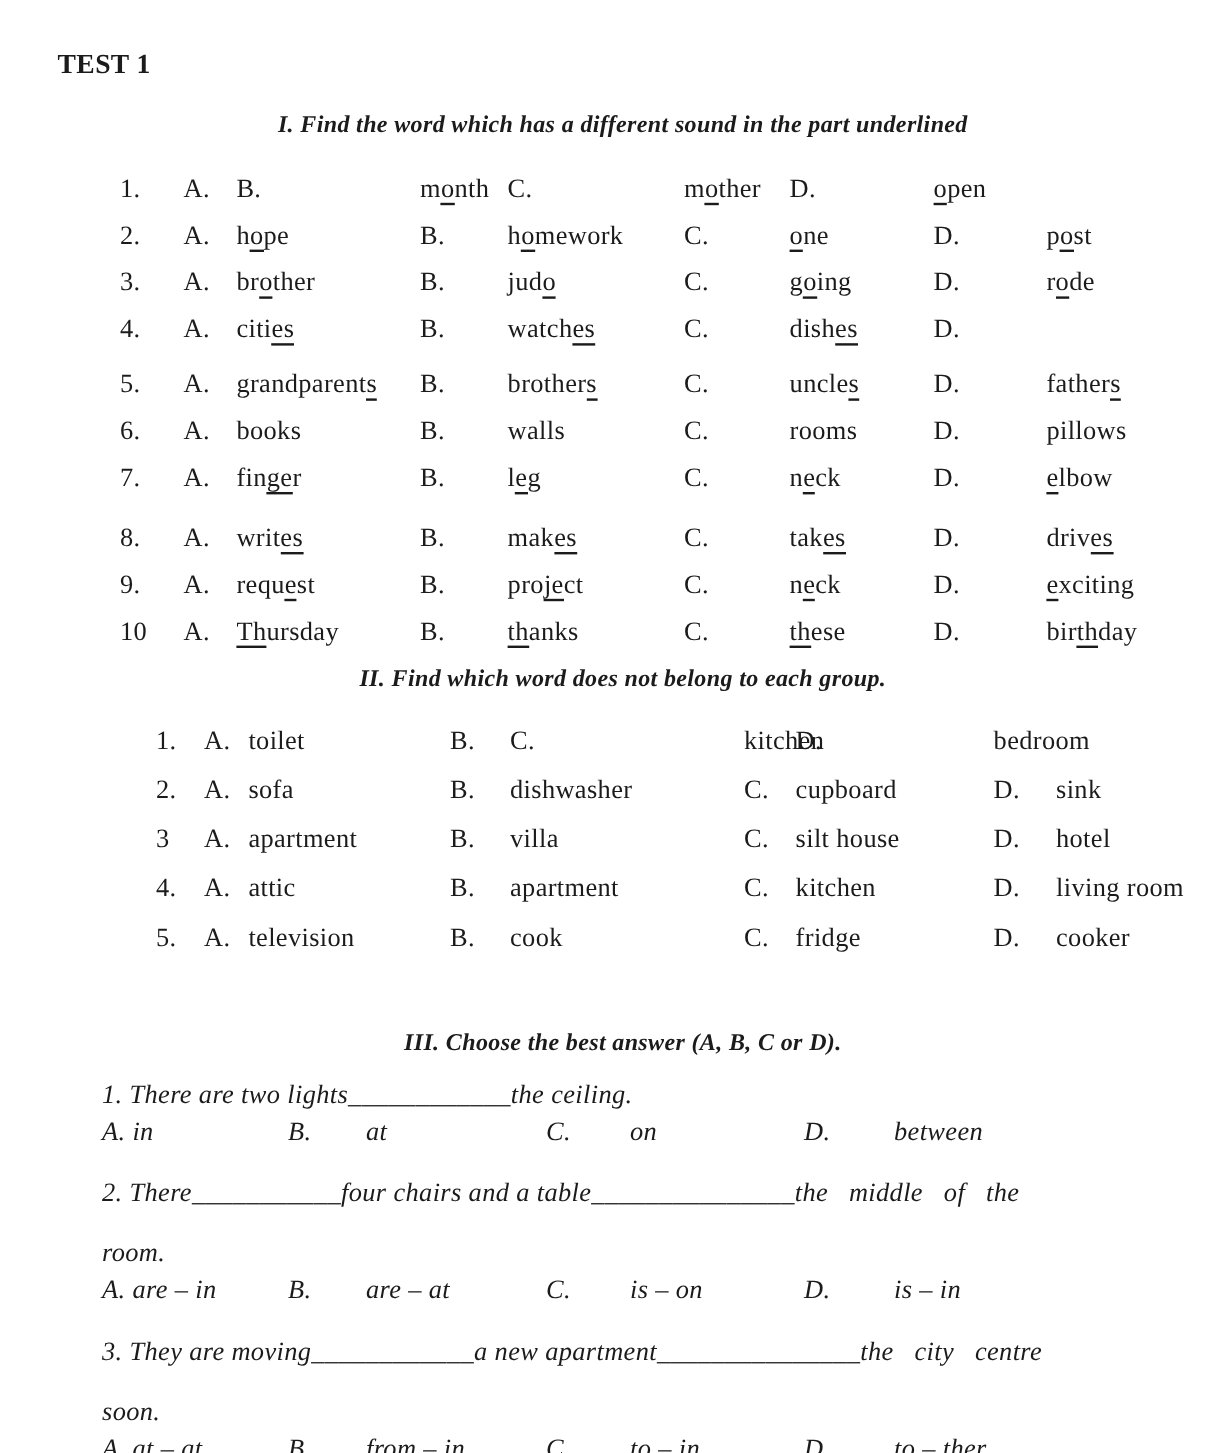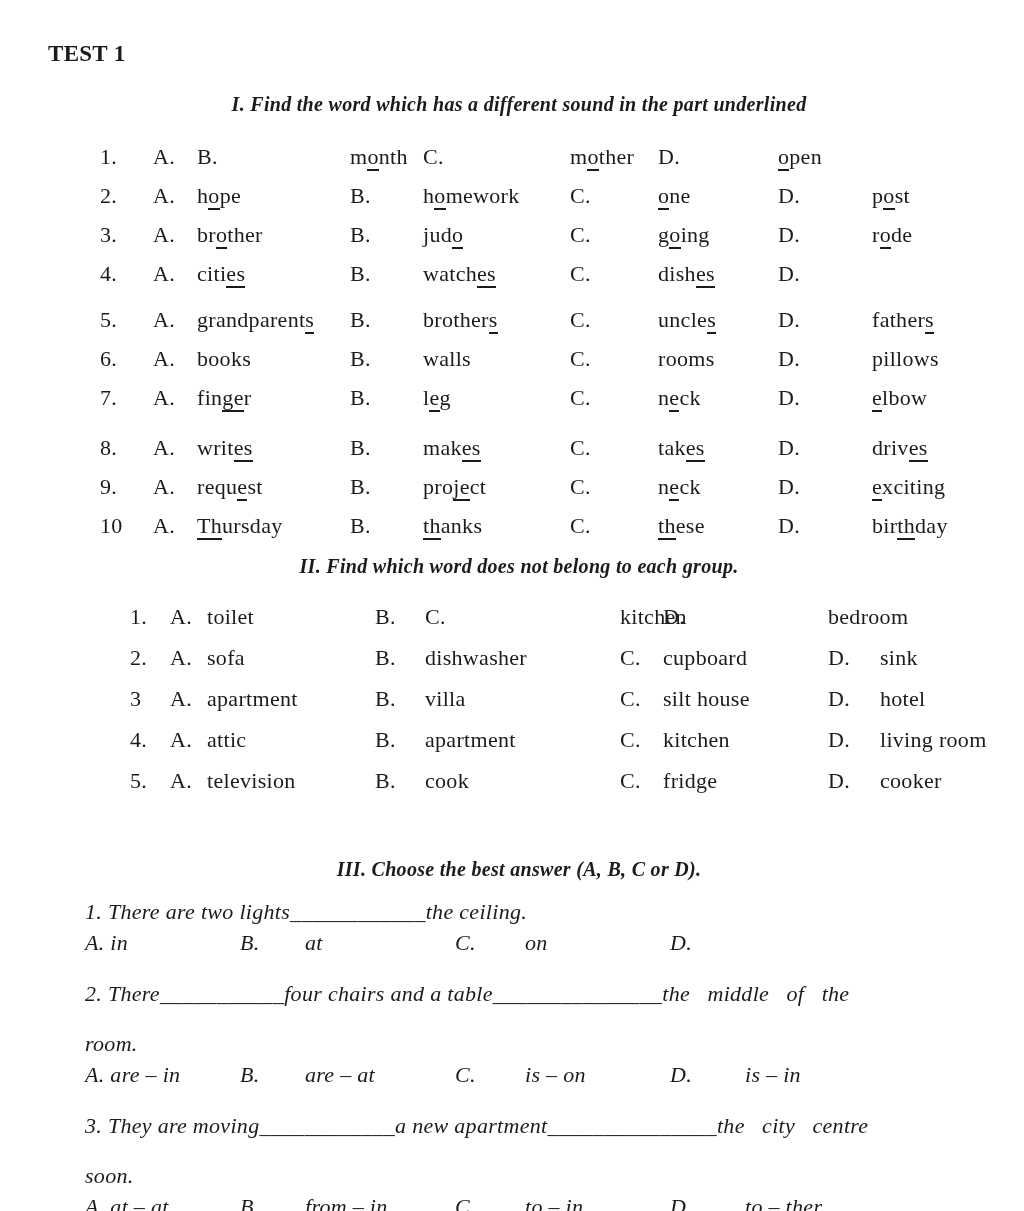--- a/index.html
+++ b/index.html
@@ -250,20 +250,21 @@
   <div class="s3" id="s3">
       <div class="qblock">
         <div class="sline">1. There are two lights____________the ceiling.</div>
         <div class="row3">
           <span class="acell"><span class="lbl">A. </span><span class="val">in</span></span>
           <span class="lbl">B.</span>
           <span class="val">at</span>
           <span class="lbl">C.</span>
           <span class="val">on</span>
           <span class="lbl">D.</span>
+          <span class="val">between</span>
         </div>
       </div>
       <div class="qblock">
         <div class="sline">2. There___________four chairs and a table_______________the   middle   of   the</div>
         <div class="sline">room.</div>
         <div class="row3">
           <span class="acell"><span class="lbl">A. </span><span class="val">are – in</span></span>
           <span class="lbl">B.</span>
           <span class="val">are – at</span>
           <span class="lbl">C.</span>

